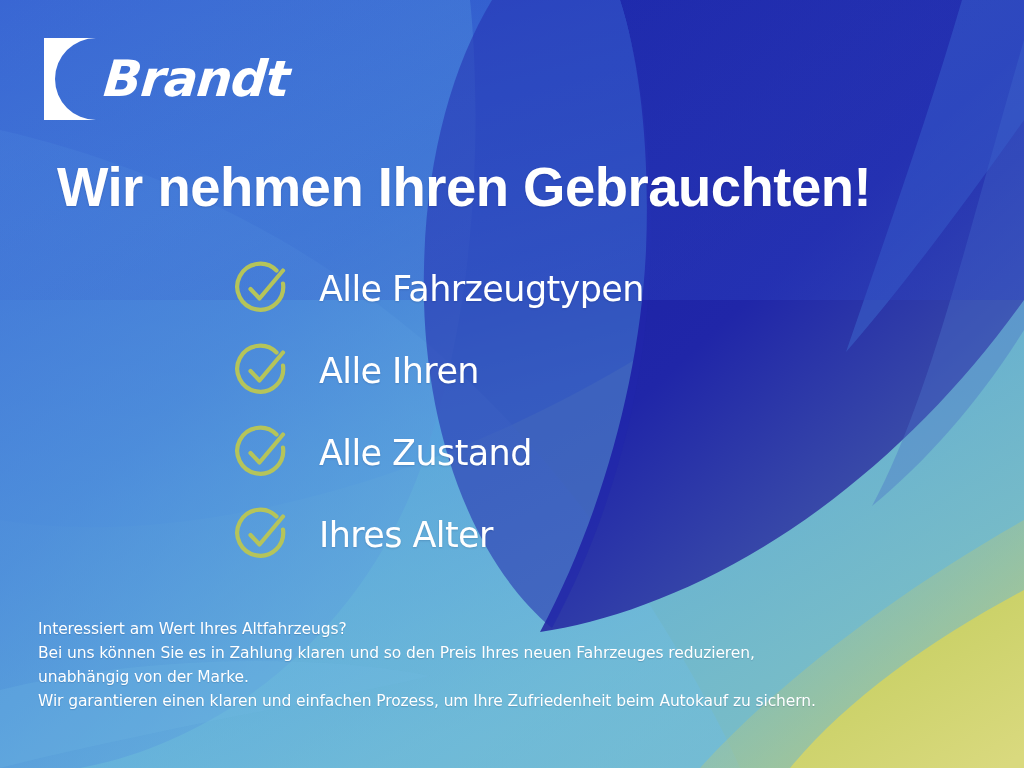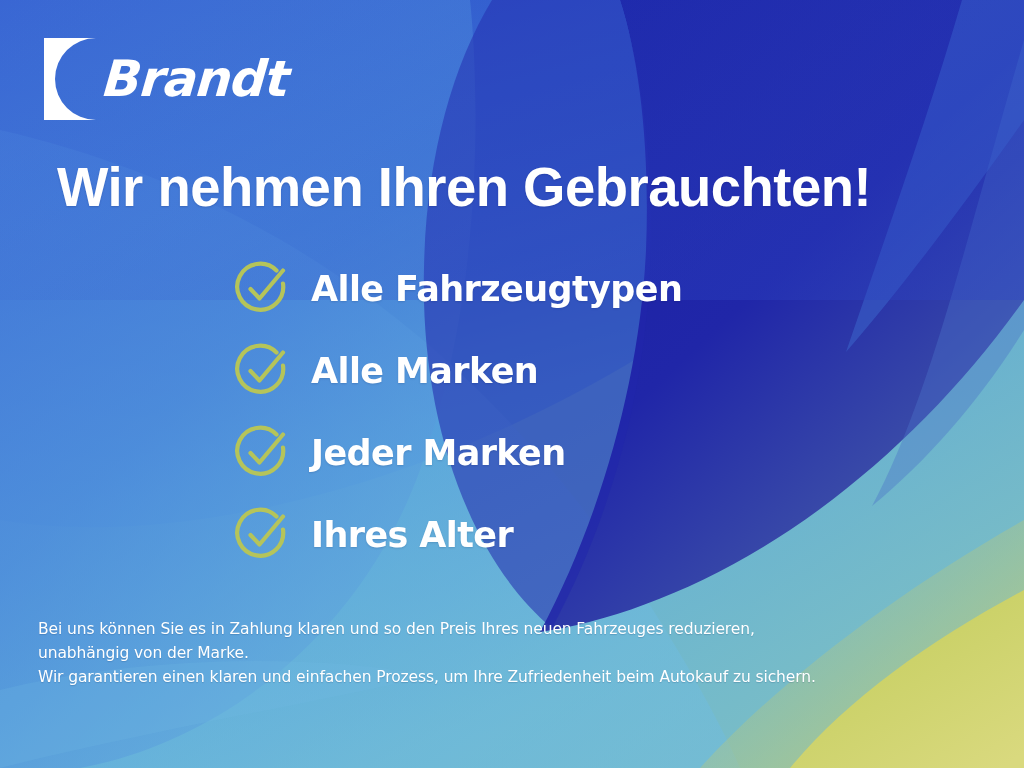--- a/index.html
+++ b/index.html
@@ -90,24 +90,24 @@
   }
   .check-icon {
     width: 62px;
     height: 62px;
     flex: 0 0 62px;
     display: block;
   }
   .feature-label {
     color: #ffffff;
     font-family: "DejaVu Sans", sans-serif;
-    font-weight: 700;
+    font-weight: 400;
     font-size: 35px;
     letter-spacing: -0.6px;
-    margin-left: 17px;
+    margin-left: 25px;
     white-space: nowrap;
     line-height: 1;
     text-shadow: 0 1px 2px rgba(10,20,70,0.15);
   }
 
   
   .body-copy {
     position: absolute;
     left: 38px;
     top: 617px;
@@ -229,41 +229,42 @@
           <path d="M18.5,31 L27.5,40.5 L51,12.5" fill="none" stroke="#b5c45a" stroke-width="4.2" stroke-linecap="round" stroke-linejoin="round"></path>
         </svg>
         <span class="feature-label">Alle Fahrzeugtypen</span>
       </div>
 
       <div class="feature-row">
         <svg class="check-icon" viewBox="0 0 62 62" xmlns="http://www.w3.org/2000/svg">
           <path d="M44.5,12.5 A23,23 0 1 0 51,25.5" fill="none" stroke="#b5c45a" stroke-width="4.2" stroke-linecap="round"></path>
           <path d="M18.5,31 L27.5,40.5 L51,12.5" fill="none" stroke="#b5c45a" stroke-width="4.2" stroke-linecap="round" stroke-linejoin="round"></path>
         </svg>
-        <span class="feature-label">Alle Marken</span>
-      </div>
-
-      <div class="feature-row">
-        <svg class="check-icon" viewBox="0 0 62 62" xmlns="http://www.w3.org/2000/svg">
-          <path d="M44.5,12.5 A23,23 0 1 0 51,25.5" fill="none" stroke="#b5c45a" stroke-width="4.2" stroke-linecap="round"></path>
-          <path d="M18.5,31 L27.5,40.5 L51,12.5" fill="none" stroke="#b5c45a" stroke-width="4.2" stroke-linecap="round" stroke-linejoin="round"></path>
-        </svg>
-        <span class="feature-label">Jeder Marken</span>
+        <span class="feature-label">Alle Ihren</span>
+      </div>
+
+      <div class="feature-row">
+        <svg class="check-icon" viewBox="0 0 62 62" xmlns="http://www.w3.org/2000/svg">
+          <path d="M44.5,12.5 A23,23 0 1 0 51,25.5" fill="none" stroke="#b5c45a" stroke-width="4.2" stroke-linecap="round"></path>
+          <path d="M18.5,31 L27.5,40.5 L51,12.5" fill="none" stroke="#b5c45a" stroke-width="4.2" stroke-linecap="round" stroke-linejoin="round"></path>
+        </svg>
+        <span class="feature-label">Alle Zustand</span>
       </div>
 
       <div class="feature-row">
         <svg class="check-icon" viewBox="0 0 62 62" xmlns="http://www.w3.org/2000/svg">
           <path d="M44.5,12.5 A23,23 0 1 0 51,25.5" fill="none" stroke="#b5c45a" stroke-width="4.2" stroke-linecap="round"></path>
           <path d="M18.5,31 L27.5,40.5 L51,12.5" fill="none" stroke="#b5c45a" stroke-width="4.2" stroke-linecap="round" stroke-linejoin="round"></path>
         </svg>
         <span class="feature-label">Ihres Alter</span>
       </div>
 
     </div>
 
     <div class="body-copy">
+      <div class="body-line">Interessiert am Wert Ihres Altfahrzeugs?</div>
       <div class="body-line">Bei uns können Sie es in Zahlung klaren und so den Preis Ihres neuen Fahrzeuges reduzieren,</div>
       <div class="body-line">unabhängig von der Marke.</div>
       <div class="body-line">Wir garantieren einen klaren und einfachen Prozess, um Ihre Zufriedenheit beim Autokauf zu sichern.</div>
     </div>
 
   </div>
 </div>
 
 </body></html>

